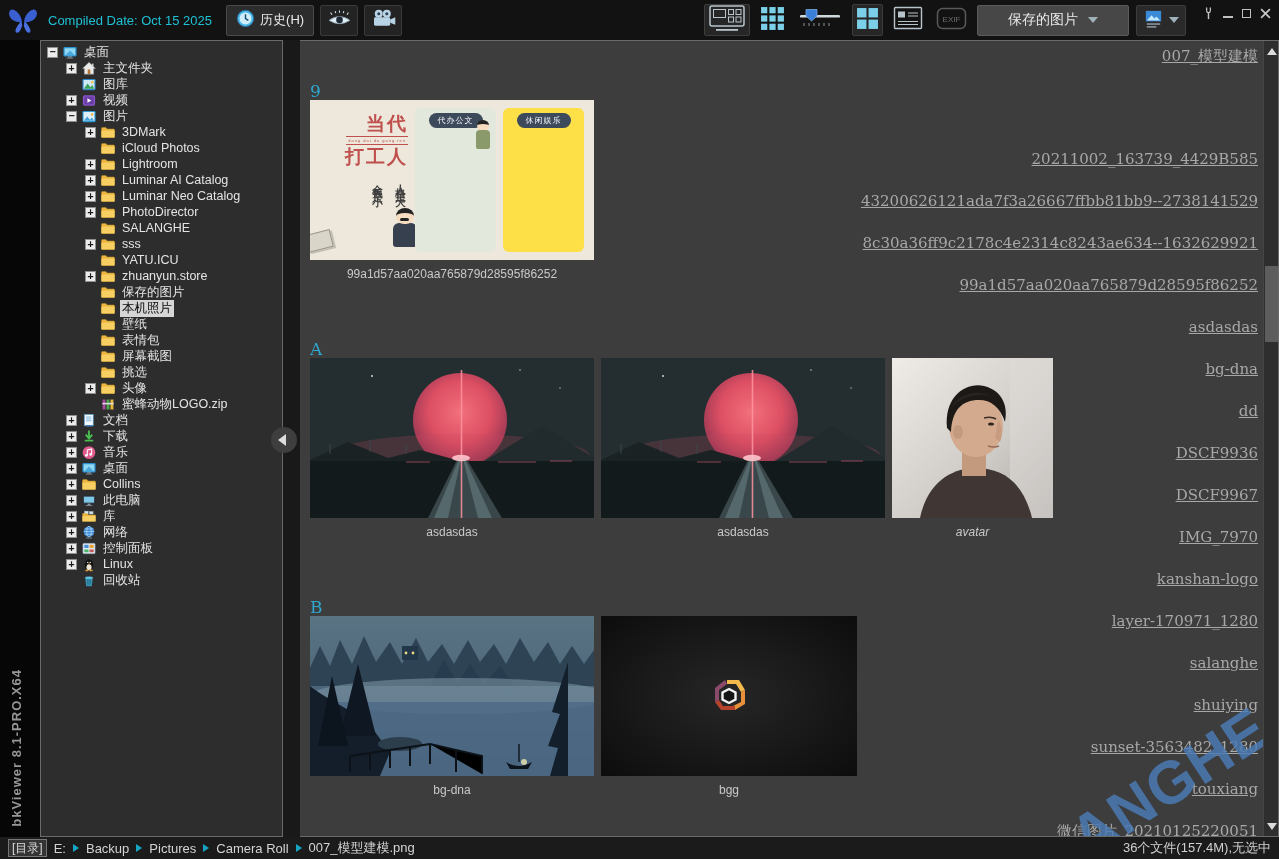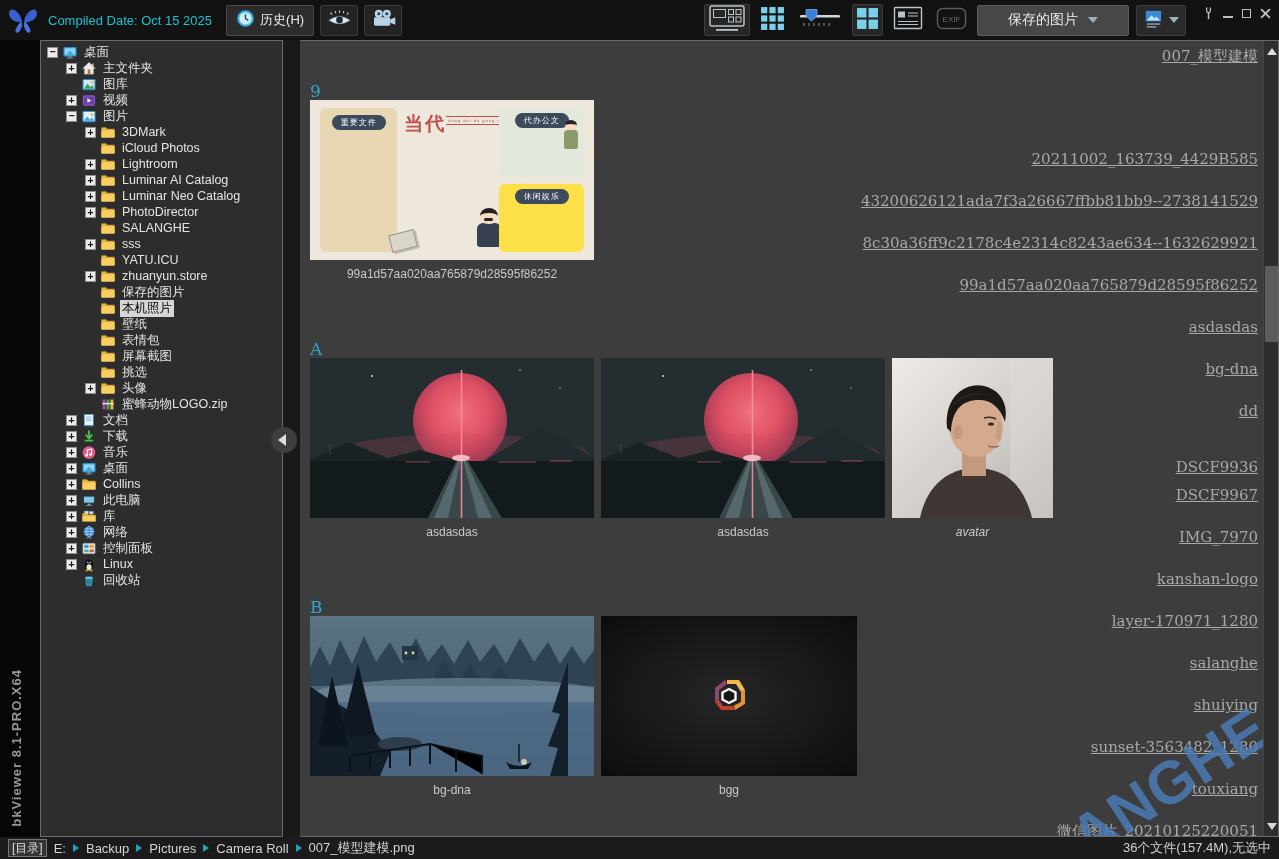--- a/index.html
+++ b/index.html
@@ -60,31 +60,31 @@
   .thumb { display:flex; flex-direction:column; }
   .art { height:160px; overflow:hidden; position:relative; flex:none; }
   .art svg { display:block; width:100%; height:100%; }
   .cap { margin-top:7px; height:14px; font-size:12px; color:#c9c9c9; text-align:center; }
   .group { margin-bottom:58px; }
 
   
   .poster { display:flex; background:#ede8db; padding:8px 10px; gap:7px; }
   .pp-badge { background:#3c4a5c; color:#fff; font-size:8px; padding:2px 9px; border-radius:8px; letter-spacing:1px; height:fit-content; white-space:nowrap; }
   .pp-left { flex:1.05; background:#e7d7b2; border-radius:6px; display:flex; justify-content:center; padding-top:7px; }
-  .pp-mid { width:88px; display:flex; flex-direction:row; align-items:flex-start; position:relative; padding-top:6px; }
+  .pp-mid { width:88px; display:flex; flex-direction:column; align-items:flex-end; position:relative; padding-top:6px; }
   .pp-t { color:#c0504d; font-weight:bold; font-size:19px; line-height:1.05; letter-spacing:2px; white-space:nowrap; }
   .pp-py { color:#c0504d; font-size:4px; border-top:1px solid #c0504d; border-bottom:1px solid #c0504d; padding:1px 2px; margin:2px 0; letter-spacing:1px; white-space:nowrap; }
   .pp-cols { display:flex; gap:9px; margin-top:9px; }
   .pp-col { writing-mode:vertical-rl; font-size:10.5px; font-weight:bold; color:#3f3f3f; letter-spacing:4px; }
   .pp-news { position:absolute; left:-14px; bottom:2px; width:26px; height:18px; background:#d9d5c9; border:1px solid #9a9688; transform:rotate(-14deg); box-shadow:2px 2px 0 #c4c0b4; }
   .pp-man { position:absolute; right:-12px; bottom:0; width:30px; height:44px; }
   .pp-man .head { width:18px; height:16px; background:#f6dcc0; border-radius:50% 50% 45% 45%; margin:0 auto; position:relative; border-top:5px solid #222; }
   .pp-man .head:after { content:""; position:absolute; left:4px; bottom:3px; width:9px; height:3px; background:#222; border-radius:2px; }
   .pp-man .body { width:24px; height:24px; background:#37404e; border-radius:6px 6px 3px 3px; margin:-1px auto 0; }
-  .pp-right { flex:1.15; display:flex; flex-direction:column; gap:7px; }
+  .pp-right { flex:1.15; display:flex; flex-direction:row; gap:7px; }
   .pp-rp { flex:1; border-radius:6px; display:flex; justify-content:center; padding-top:5px; position:relative; }
   .pp-rp.top { background:#e3e8dc; }
   .pp-rp.bot { background:#fde047; }
   .pp-man2 { position:absolute; right:5px; top:12px; width:16px; height:36px; }
   .pp-man2 .head { width:12px; height:11px; background:#f6dcc0; border-radius:50%; border-top:4px solid #222; margin:0 auto; }
   .pp-man2 .body { width:14px; height:19px; background:#8a9a6a; border-radius:4px 4px 2px 2px; margin:-1px auto 0; }
 
   
   .idxlink { position:absolute; right:20px; font-family:"DejaVu Serif", serif; font-size:15px; color:#a8a8a8;
              text-decoration:underline; white-space:nowrap; cursor:pointer; }
@@ -691,23 +691,20 @@
     </div>
 
     <div class="main">
       <div id="gallery">
           <div class="group">
             <div class="gletter">9</div>
             <div class="thumbrow">
               <div class="thumb" style="width: 284px;">
                 <div class="art" style="width: 284px;">
                   <div class="art poster" style="width:100%">
-      <div class="pp-left">
-                      <span class="pp-badge">重要文件</span>
-                    </div>
       <div class="pp-mid">
         <div class="pp-t">当代</div>
         <div class="pp-py">dang dai da gong ren</div>
         <div class="pp-t">打工人</div>
         <div class="pp-cols">
                         <span class="pp-col">金钱是小</span>
                         <span class="pp-col">人格是大</span>
                       </div>
         <div class="pp-news"></div>
         <div class="pp-man">
@@ -885,21 +882,21 @@
         </div>
       <div id="index-links">
           <span class="idxlink" style="top: 6px; margin-left: 48px;">007_模型建模</span>
           <span class="idxlink" style="top: 109px;">20211002_163739_4429B585</span>
           <span class="idxlink" style="top: 151px;">43200626121ada7f3a26667ffbb81bb9--2738141529</span>
           <span class="idxlink" style="top: 193px;">8c30a36ff9c2178c4e2314c8243ae634--1632629921</span>
           <span class="idxlink" style="top: 235px;">99a1d57aa020aa765879d28595f86252</span>
           <span class="idxlink" style="top: 277px;">asdasdas</span>
           <span class="idxlink" style="top: 319px;">bg-dna</span>
           <span class="idxlink" style="top: 361px;">dd</span>
-          <span class="idxlink" style="top: 417px;">DSCF9936</span>
+          <span class="idxlink" style="top: 403px;">DSCF9936</span>
           <span class="idxlink" style="top: 445px;">DSCF9967</span>
           <span class="idxlink" style="top: 487px;">IMG_7970</span>
           <span class="idxlink" style="top: 529px;">kanshan-logo</span>
           <span class="idxlink" style="top: 571px;">layer-170971_1280</span>
           <span class="idxlink" style="top: 613px;">salanghe</span>
           <span class="idxlink" style="top: 655px;">shuiying</span>
           <span class="idxlink" style="top: 697px;">sunset-3563482_1280</span>
           <span class="idxlink" style="top: 739px;">touxiang</span>
           <span class="idxlink" style="top: 781px;">微信图片_20210125220051</span>
         </div>

